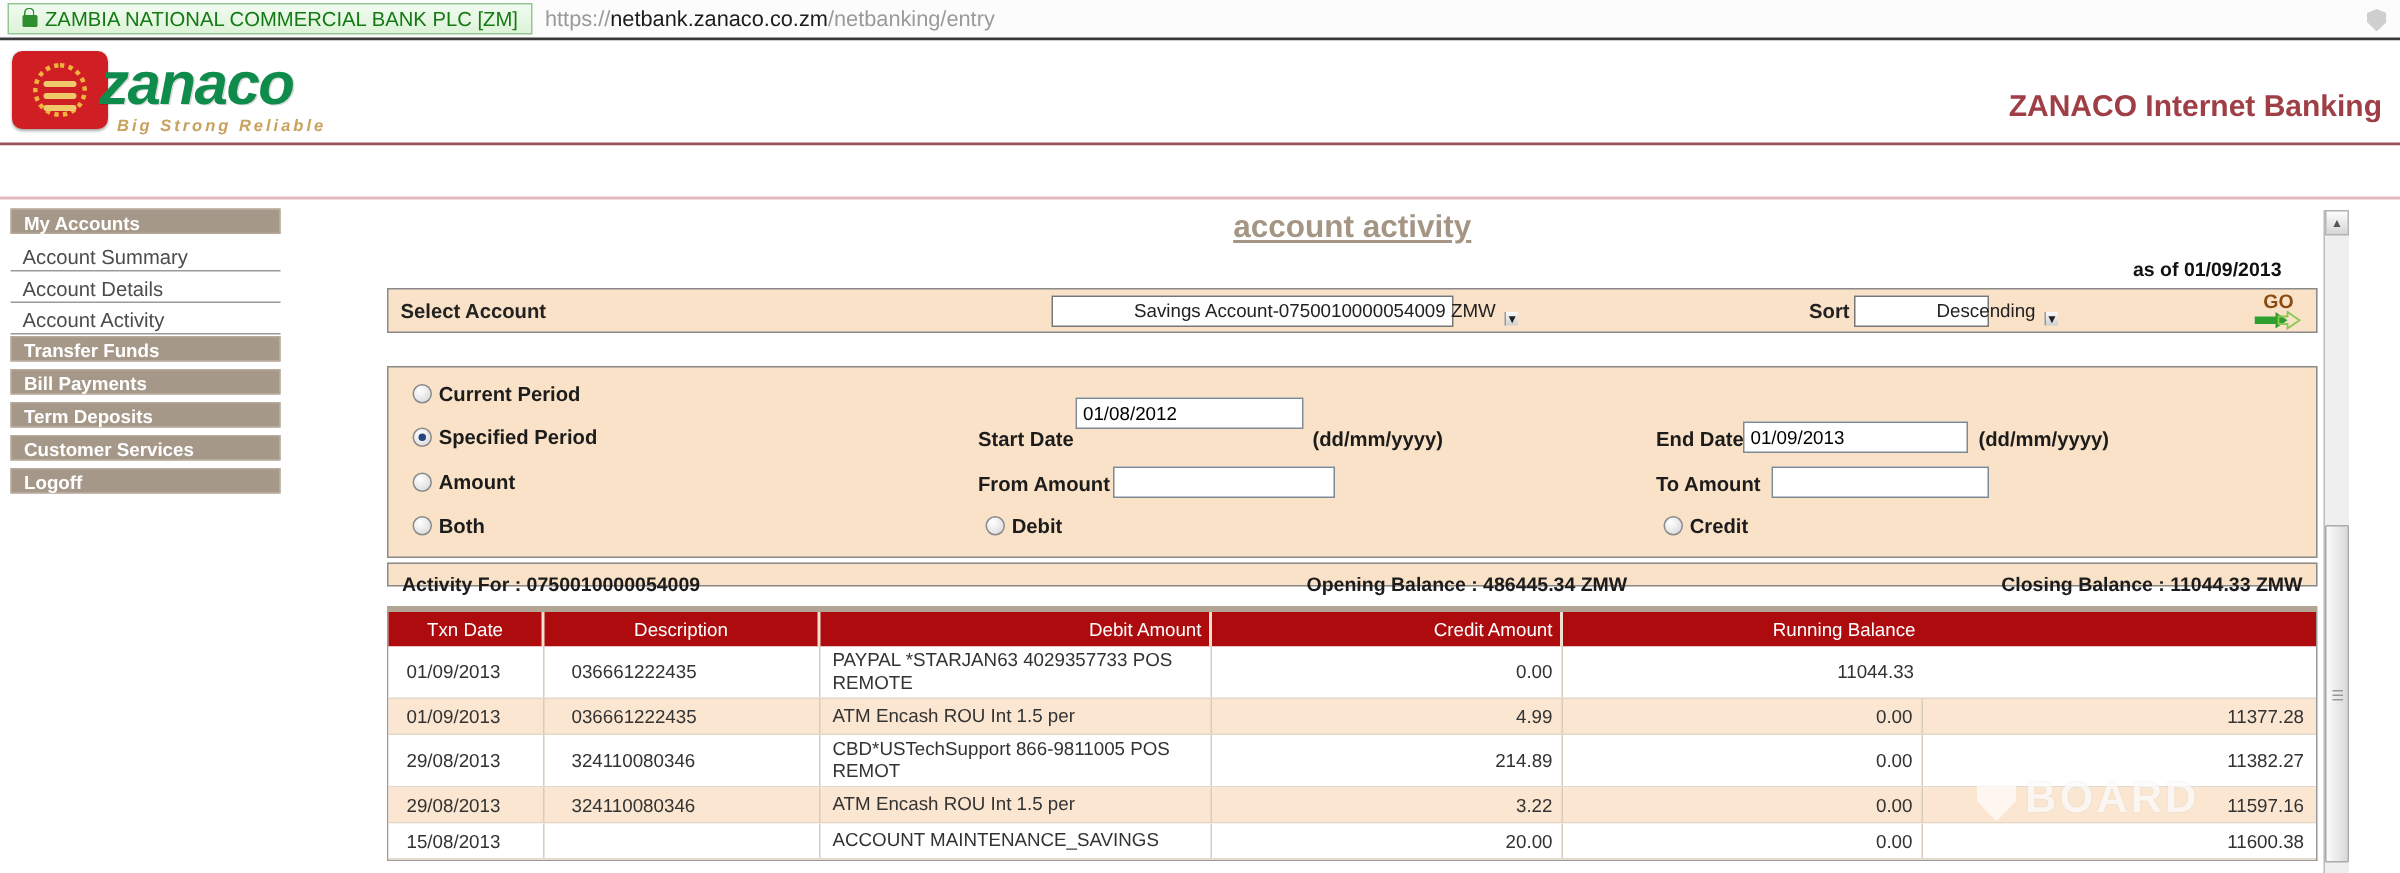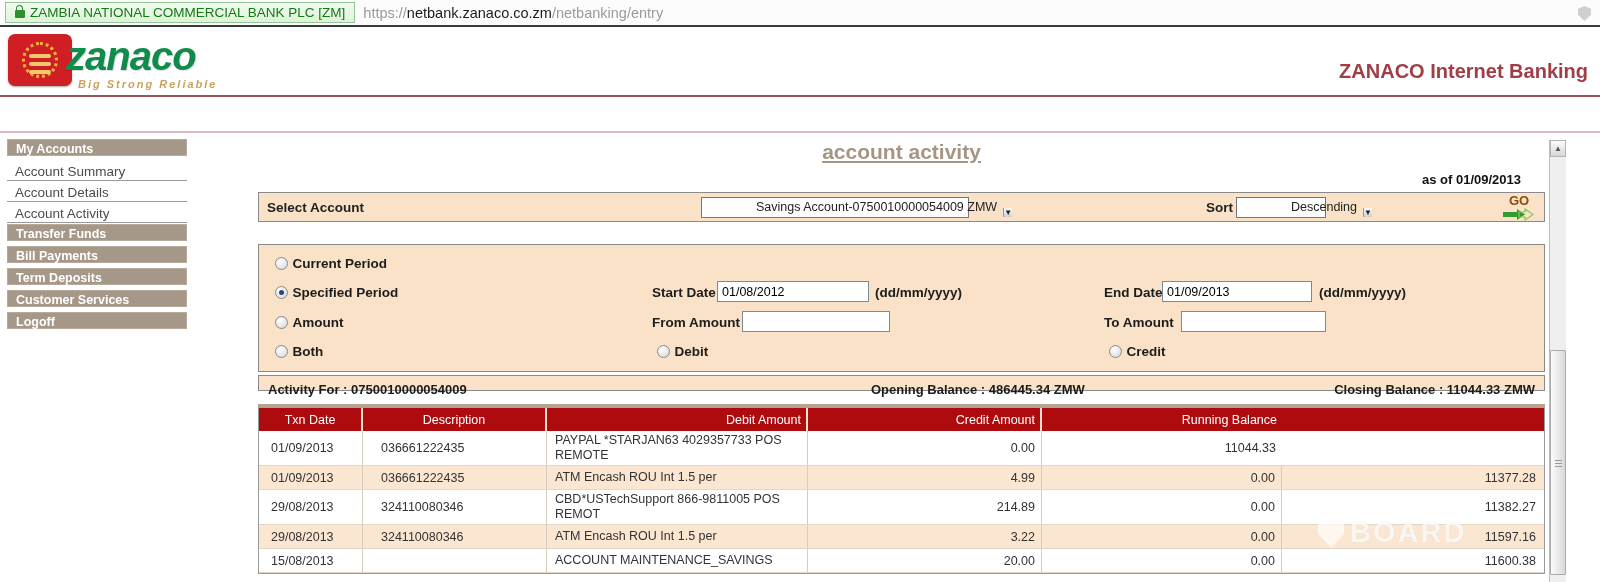--- a/index.html
+++ b/index.html
@@ -171,21 +171,21 @@
         <polygon points="16,4 22,4 22,1 30,6.5 22,12 22,9 16,9" fill="none" stroke="#8cc653" stroke-width="1.2"></polygon>
       </svg>
     </div>
   </div>
 
   <div class="panel filter-panel">
     <span class="f-row-lab" style="left:16px; top:9px;"><span class="radio"></span> <span class="f-lab">Current Period</span></span>
 
     <span class="f-row-lab" style="left:16px; top:38px;"><span class="radio checked"></span> <span class="f-lab">Specified Period</span></span>
     <span class="f-row-lab f-lab" style="left:393px; top:40px;">Start Date</span>
-    <input class="f-input" style="left: 458px; top: 36px; width: 152px;" value="01/08/2012">
+    <input class="f-input" style="left: 458px; top: 20px; width: 152px;" value="01/08/2012">
     <span class="f-row-lab f-lab" style="left:616px; top:40px;">(dd/mm/yyyy)</span>
     <span class="f-row-lab f-lab" style="left:845px; top:40px;">End Date</span>
     <input class="f-input" style="left: 903px; top: 36px; width: 150px;" value="01/09/2013">
     <span class="f-row-lab f-lab" style="left:1060px; top:40px;">(dd/mm/yyyy)</span>
 
     <span class="f-row-lab" style="left:16px; top:68px;"><span class="radio"></span> <span class="f-lab">Amount</span></span>
     <span class="f-row-lab f-lab" style="left:393px; top:70px;">From Amount</span>
     <input class="f-input" style="left: 483px; top: 66px; width: 148px;" value="">
     <span class="f-row-lab f-lab" style="left:845px; top:70px;">To Amount</span>
     <input class="f-input" style="left: 922px; top: 66px; width: 145px;" value="">

